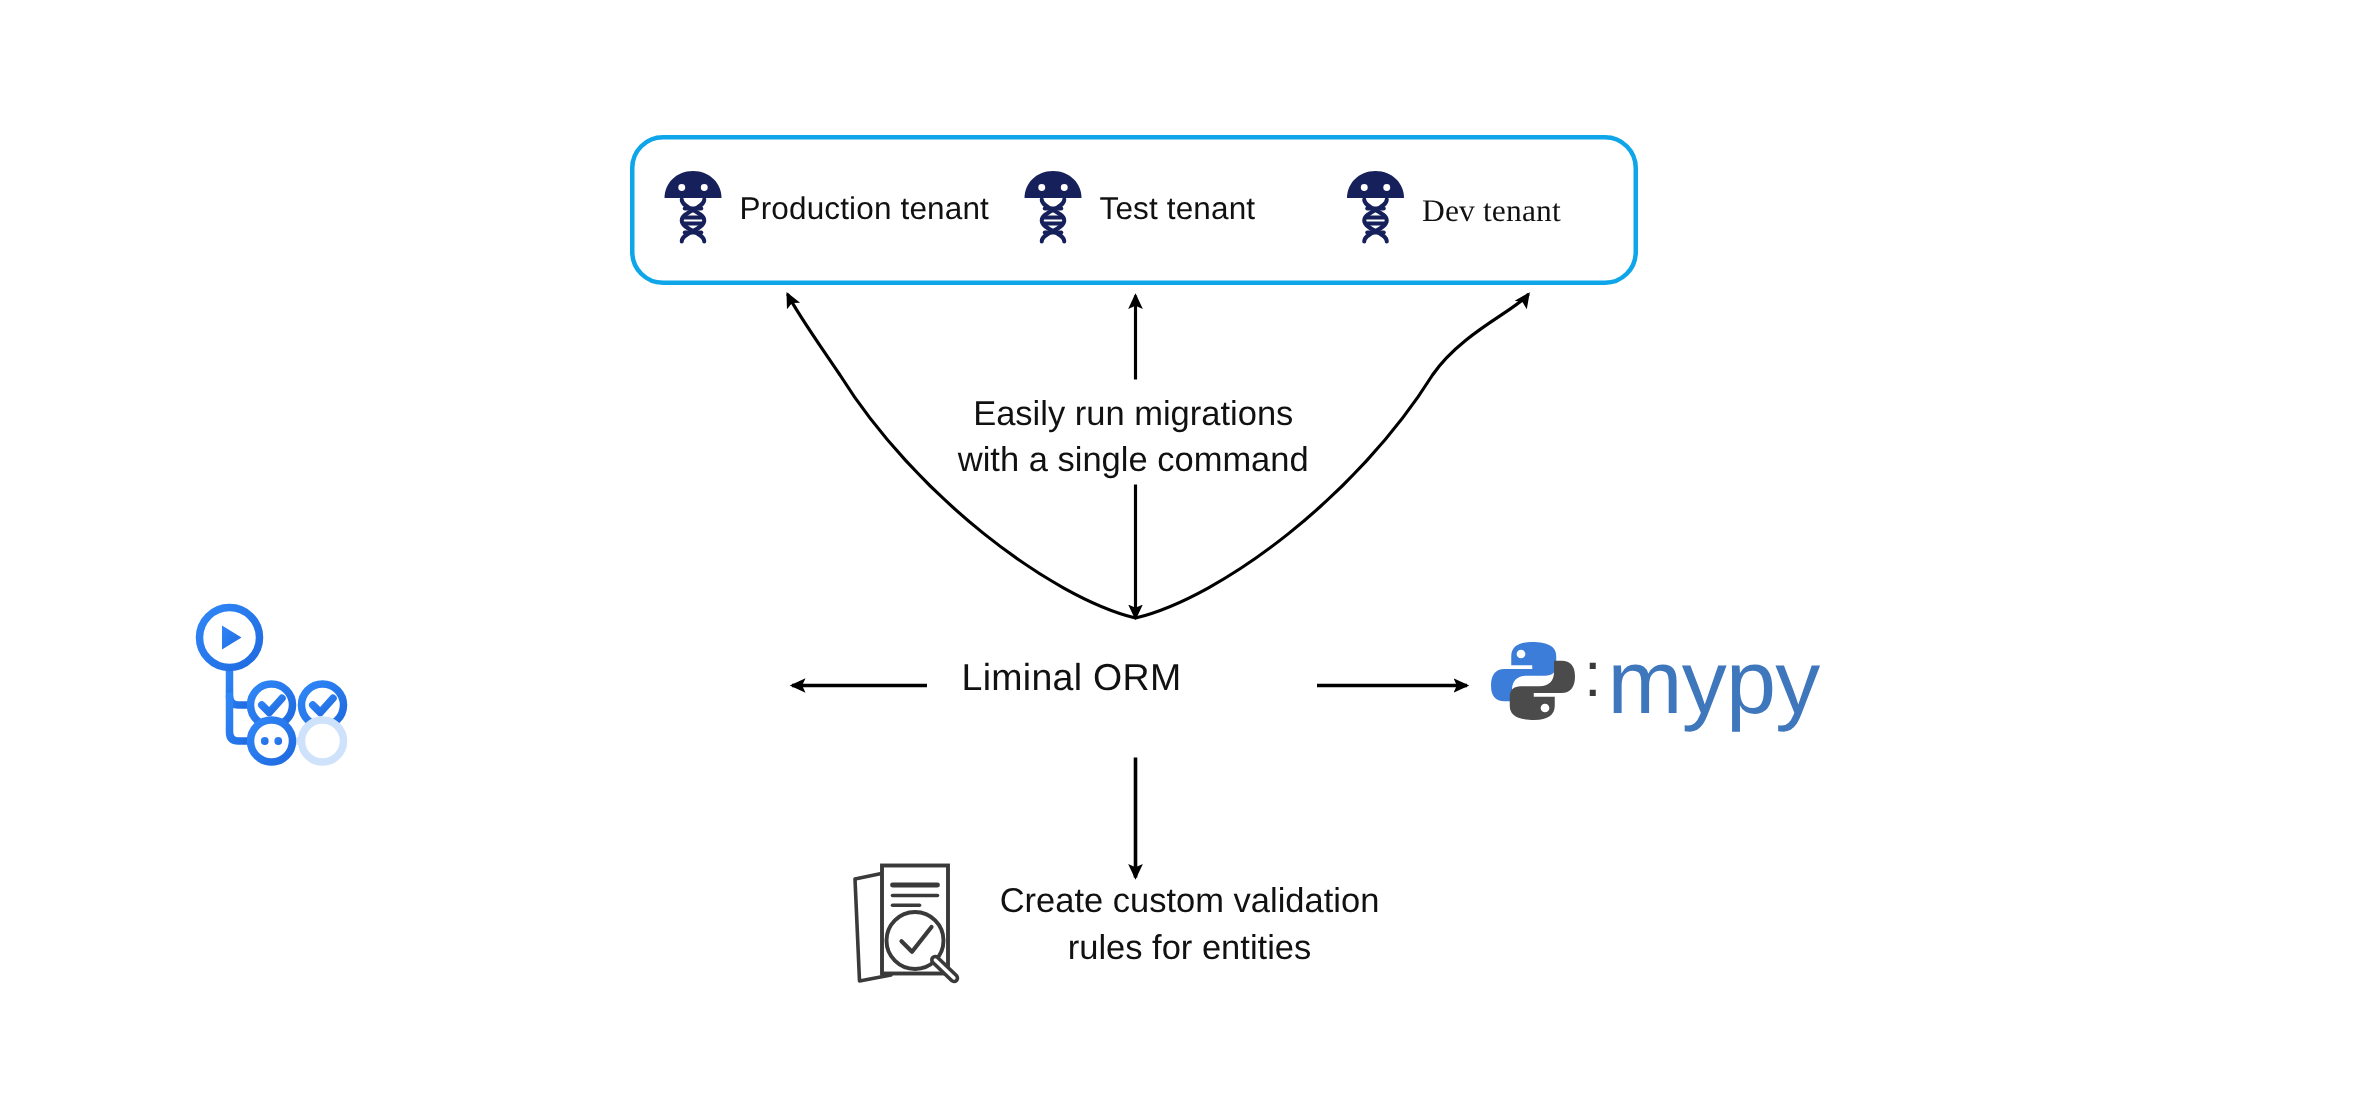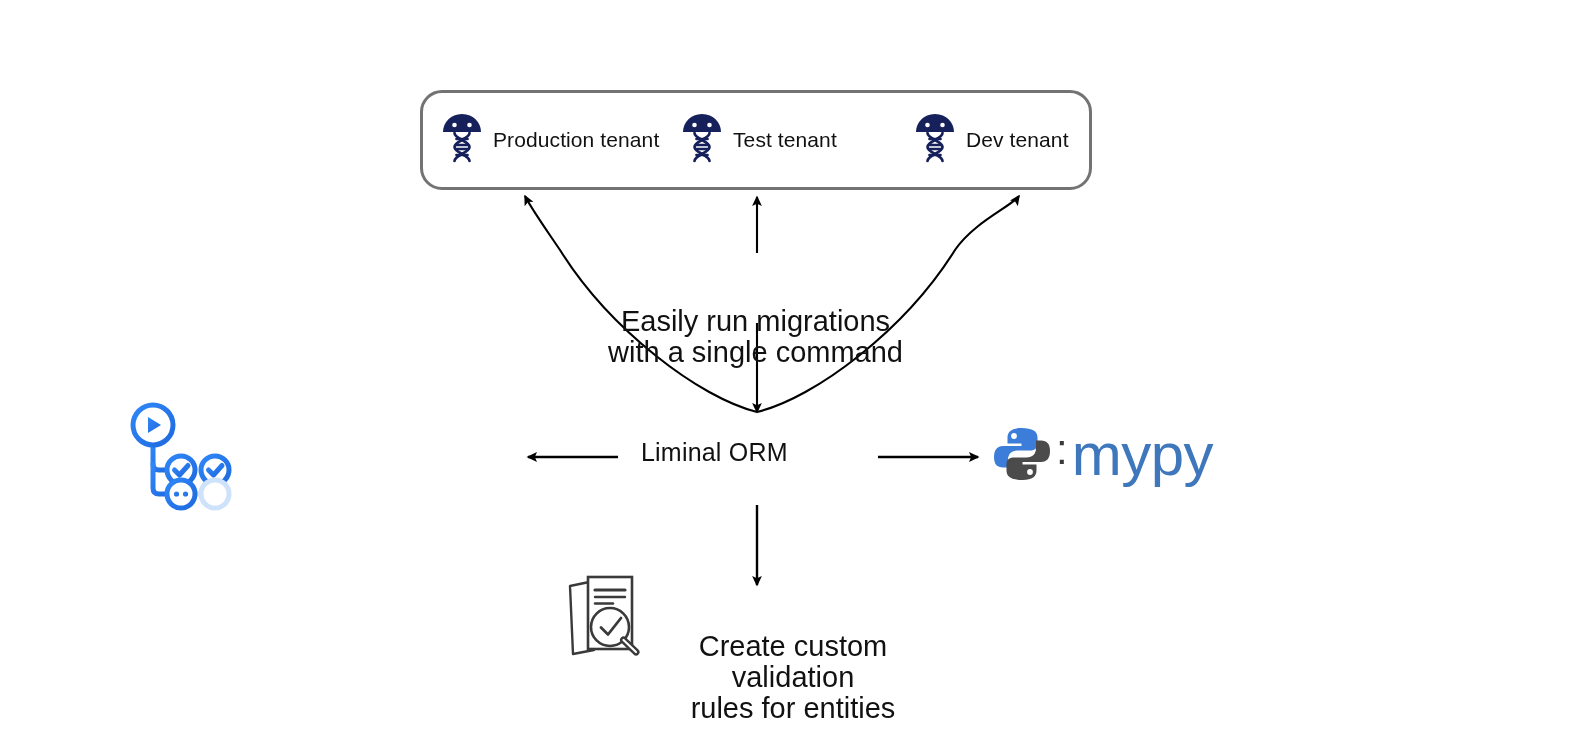--- a/index.html
+++ b/index.html
@@ -19,21 +19,21 @@
     overflow: hidden;
   }
   .abs { position: absolute; }
 
   
   #tenant-box {
     left: 420px;
     top: 90px;
     width: 672px;
     height: 100px;
-    border: 3px solid #737373;
+    border: 3px solid #0ea5e9;
     border-radius: 22px;
     background: #ffffff;
     box-sizing: border-box;
   }
   .tenant-item {
     position: absolute;
     top: 50%;
     transform: translateY(-50%);
     display: flex;
     align-items: center;
@@ -52,26 +52,25 @@
     left: 641px;
     top: 438px;
     font-size: 25px;
     color: #111111;
     white-space: nowrap;
     letter-spacing: 0.2px;
   }
 
   
   .caption {
-    font-size: 29px;
+    font-size: 23px;
     line-height: 31px;
     color: #111111;
     text-align: center;
     white-space: pre-line;
-    margin-top: 46px;
   }
   #caption-migrations { left: 598px; top: 260px; width: 315px; }
   #caption-cicd       { left: 240px; top: 405px; width: 277px; }
   #caption-mypy       { left: 1216px; top: 405px; width: 232px; }
   #caption-validation { left: 636px; top: 585px; width: 314px; }
 
   
   #cicd-icon       { left: 128px; top: 402px; width: 108px; height: 110px; }
   #mypy-logo       { left: 992px; top: 424px; display: flex; align-items: center; gap: 4px; }
   #mypy-mark       { width: 60px; height: 58px; display: block; }
@@ -160,21 +159,21 @@
             <path d="M15.5 27 L26.5 27"></path>
             <path d="M15 33 L27 33"></path>
             <path d="M15 37 L27 37"></path>
             <path d="M15.5 43 L26.5 43"></path>
           </g>
         </svg>
       </span>
       <span class="tenant-label">Test tenant</span>
     </div>
 
-    <div class="tenant-item" style="left:491px;">
+    <div class="tenant-item" style="left:473px;font-family:Liberation Serif, serif;">
       <span>
         <svg class="tenant-icon" viewBox="0 0 42 56" xmlns="http://www.w3.org/2000/svg">
           <path d="M21 2 C9.5 2 2 10.5 2 20 L40 20 C40 10.5 32.5 2 21 2 Z" fill="#16205a"></path>
           <circle cx="13.5" cy="13" r="2.3" fill="#ffffff"></circle>
           <circle cx="28.5" cy="13" r="2.3" fill="#ffffff"></circle>
           <g fill="none" stroke="#16205a" stroke-width="2.7" stroke-linecap="round">
             <path d="M13.5 21 C13.5 27 28.5 29 28.5 35 C28.5 41 13.5 43 13.5 49"></path>
             <path d="M28.5 21 C28.5 27 13.5 29 13.5 35 C13.5 41 28.5 43 28.5 49"></path>
             <path d="M15.5 27 L26.5 27"></path>
             <path d="M15 33 L27 33"></path>

